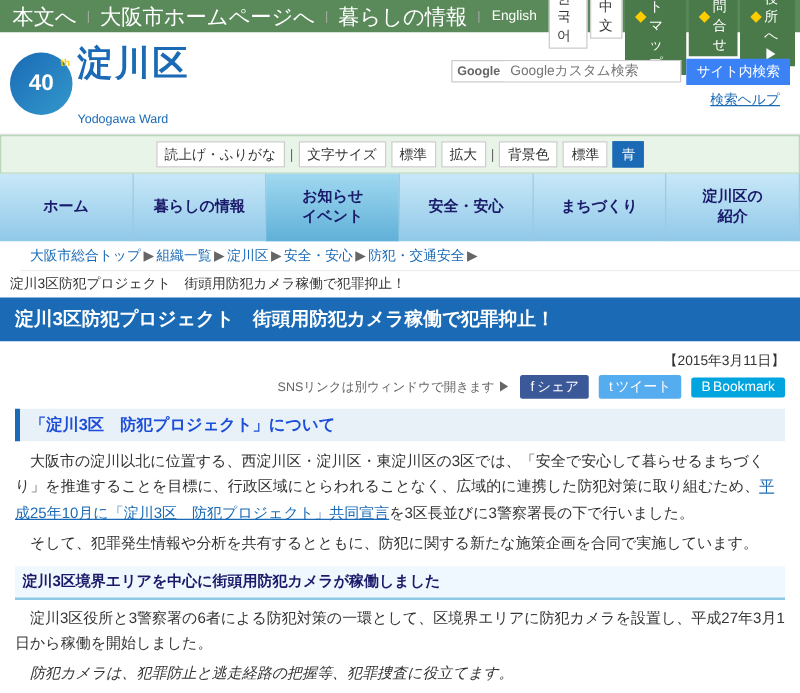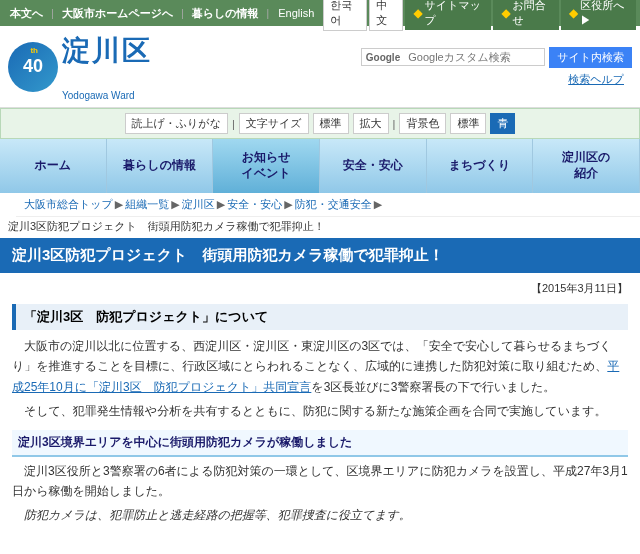--- a/index.html
+++ b/index.html
@@ -1,32 +1,32 @@
 <!DOCTYPE html>
 <html><head>
   <meta charset="utf-8">
   <style>
     * { margin: 0; padding: 0; box-sizing: border-box; }
     body { font-family: 'MS Gothic', 'Hiragino Kaku Gothic ProN', Meiryo, sans-serif; font-size: 12px; background: #fff; width: 640px; overflow-x: hidden; }
 
     
     .top-nav { background: #5a8a5a; display: flex; align-items: center; height: 26px; padding: 0 4px; gap: 2px; }
-    .top-nav-item { color: #fff; font-size: 11px; padding: 2px 6px; text-decoration: none; white-space: nowrap; cursor: pointer; font-weight: bold; }
+    .top-nav-item { color: #fff; font-size: 17px; padding: 2px 6px; text-decoration: none; white-space: nowrap; cursor: pointer; }
     .top-nav-sep { color: #aaa; font-size: 10px; }
     .top-nav-lang { background: #fff; color: #333; padding: 2px 6px; font-size: 11px; border: 1px solid #ccc; cursor: pointer; }
     .top-nav-lang.active { background: #5a8a5a; color: #fff; border-color: #5a8a5a; }
     .top-nav-right { margin-left: auto; display: flex; gap: 2px; align-items: center; }
     .top-nav-right-item { background: #4a7a4a; color: #fff; font-size: 11px; padding: 2px 8px; cursor: pointer; display: flex; align-items: center; gap: 2px; }
     .top-nav-right-item .icon-mark { color: #ffcc00; font-size: 12px; }
 
     
     .header { display: flex; align-items: center; background: #fff; padding: 6px 8px; border-bottom: 1px solid #ddd; gap: 8px; }
     .logo-area { display: flex; align-items: center; gap: 4px; min-width: 180px; }
     .logo-40 { width: 50px; height: 50px; background: linear-gradient(135deg, #1a6ab5, #3399cc); border-radius: 50%; display: flex; align-items: center; justify-content: center; color: #fff; font-size: 18px; font-weight: bold; position: relative; }
-    .logo-40 .th { font-size: 8px; position: absolute; top: 4px; right: 20px; color: #ffcc00; }
+    .logo-40 .th { font-size: 8px; position: absolute; top: 4px; right: 2px; color: #ffcc00; }
     .logo-text { display: flex; flex-direction: column; }
     .logo-kanji { font-size: 28px; font-weight: bold; color: #1a6ab5; letter-spacing: 2px; }
     .logo-roman { font-size: 10px; color: #1a6ab5; margin-top: 20px; }
     .header-right { flex: 1; display: flex; flex-direction: column; align-items: flex-end; gap: 4px; }
     .search-row { display: flex; align-items: center; gap: 4px; }
     .search-box-container { display: flex; align-items: center; border: 1px solid #ccc; background: #fff; }
     .search-google-label { font-size: 10px; color: #666; padding: 2px 4px; white-space: nowrap; font-weight: bold; }
     .search-input { border: none; outline: none; font-size: 11px; padding: 2px 4px; width: 140px; }
     .search-btn { background: #3b82f6; color: #fff; border: none; padding: 3px 8px; font-size: 11px; cursor: pointer; white-space: nowrap; }
     .search-help { color: #1a6ab5; font-size: 11px; text-decoration: underline; cursor: pointer; margin-right: 8px; }
@@ -59,21 +59,21 @@
 
     
     .sns-bar { display: flex; align-items: center; gap: 8px; margin-bottom: 8px; font-size: 11px; color: #333; justify-content: flex-end; }
     .sns-note { font-size: 10px; color: #666; }
     .sns-btn { display: flex; align-items: center; gap: 2px; padding: 2px 8px; font-size: 11px; border: none; cursor: pointer; border-radius: 2px; }
     .sns-share { background: #3b5998; color: #fff; }
     .sns-tweet { background: #55acee; color: #fff; }
     .sns-bookmark { background: #00a4de; color: #fff; }
 
     
-    .section-h2 { background: #e8f0f8; border-left: 4px solid #1a6ab5; padding: 4px 8px; font-size: 13px; font-weight: bold; margin: 8px 0 6px; color: #000000; }
+    .section-h2 { background: #e8f0f8; border-left: 4px solid #1a6ab5; padding: 4px 8px; font-size: 13px; font-weight: bold; margin: 8px 0 6px; color: #1d4ed8; }
     .section-h3 { background: #f0f8ff; border-bottom: 2px solid #90c8e8; padding: 4px 6px; font-size: 12px; font-weight: bold; margin: 8px 0 4px; color: #1a1a6a; }
 
     
     .para { font-size: 12px; line-height: 1.7; color: #333; margin-bottom: 4px; text-indent: 1em; }
     .para-indent { font-size: 12px; line-height: 1.7; color: #333; margin-bottom: 4px; padding-left: 1em; font-style: italic; }
     .link { color: #1a6ab5; text-decoration: underline; }
   </style>
 </head>
 <body>
 
@@ -171,20 +171,35 @@
 <div class="article-heading">
   <span>淀川3区防犯プロジェクト　街頭用防犯カメラ稼働で犯罪抑止！</span>
 </div>
 
 <div class="content">
 
   <div class="date-line">
     <span>【2015年3月11日】</span>
   </div>
 
+  <div class="sns-bar">
+    <span class="sns-note">SNSリンクは別ウィンドウで開きます ▶</span>
+    <button class="sns-btn sns-share">
+      <span>f</span>
+      <span>シェア</span>
+    </button>
+    <button class="sns-btn sns-tweet">
+      <span>t</span>
+      <span>ツイート</span>
+    </button>
+    <button class="sns-btn sns-bookmark">
+      <span>B</span>
+      <span>Bookmark</span>
+    </button>
+  </div>
 
   <div class="section-h2">
     <span>「淀川3区　防犯プロジェクト」について</span>
   </div>
 
   <div class="para">
     <span>大阪市の淀川以北に位置する、西淀川区・淀川区・東淀川区の3区では、「安全で安心して暮らせるまちづくり」を推進することを目標に、行政区域にとらわれることなく、広域的に連携した防犯対策に取り組むため、<span class="link">平成25年10月に「淀川3区　防犯プロジェクト」共同宣言</span>を3区長並びに3警察署長の下で行いました。</span>
   </div>
   <div class="para">
     <span>そして、犯罪発生情報や分析を共有するとともに、防犯に関する新たな施策企画を合同で実施しています。</span>

